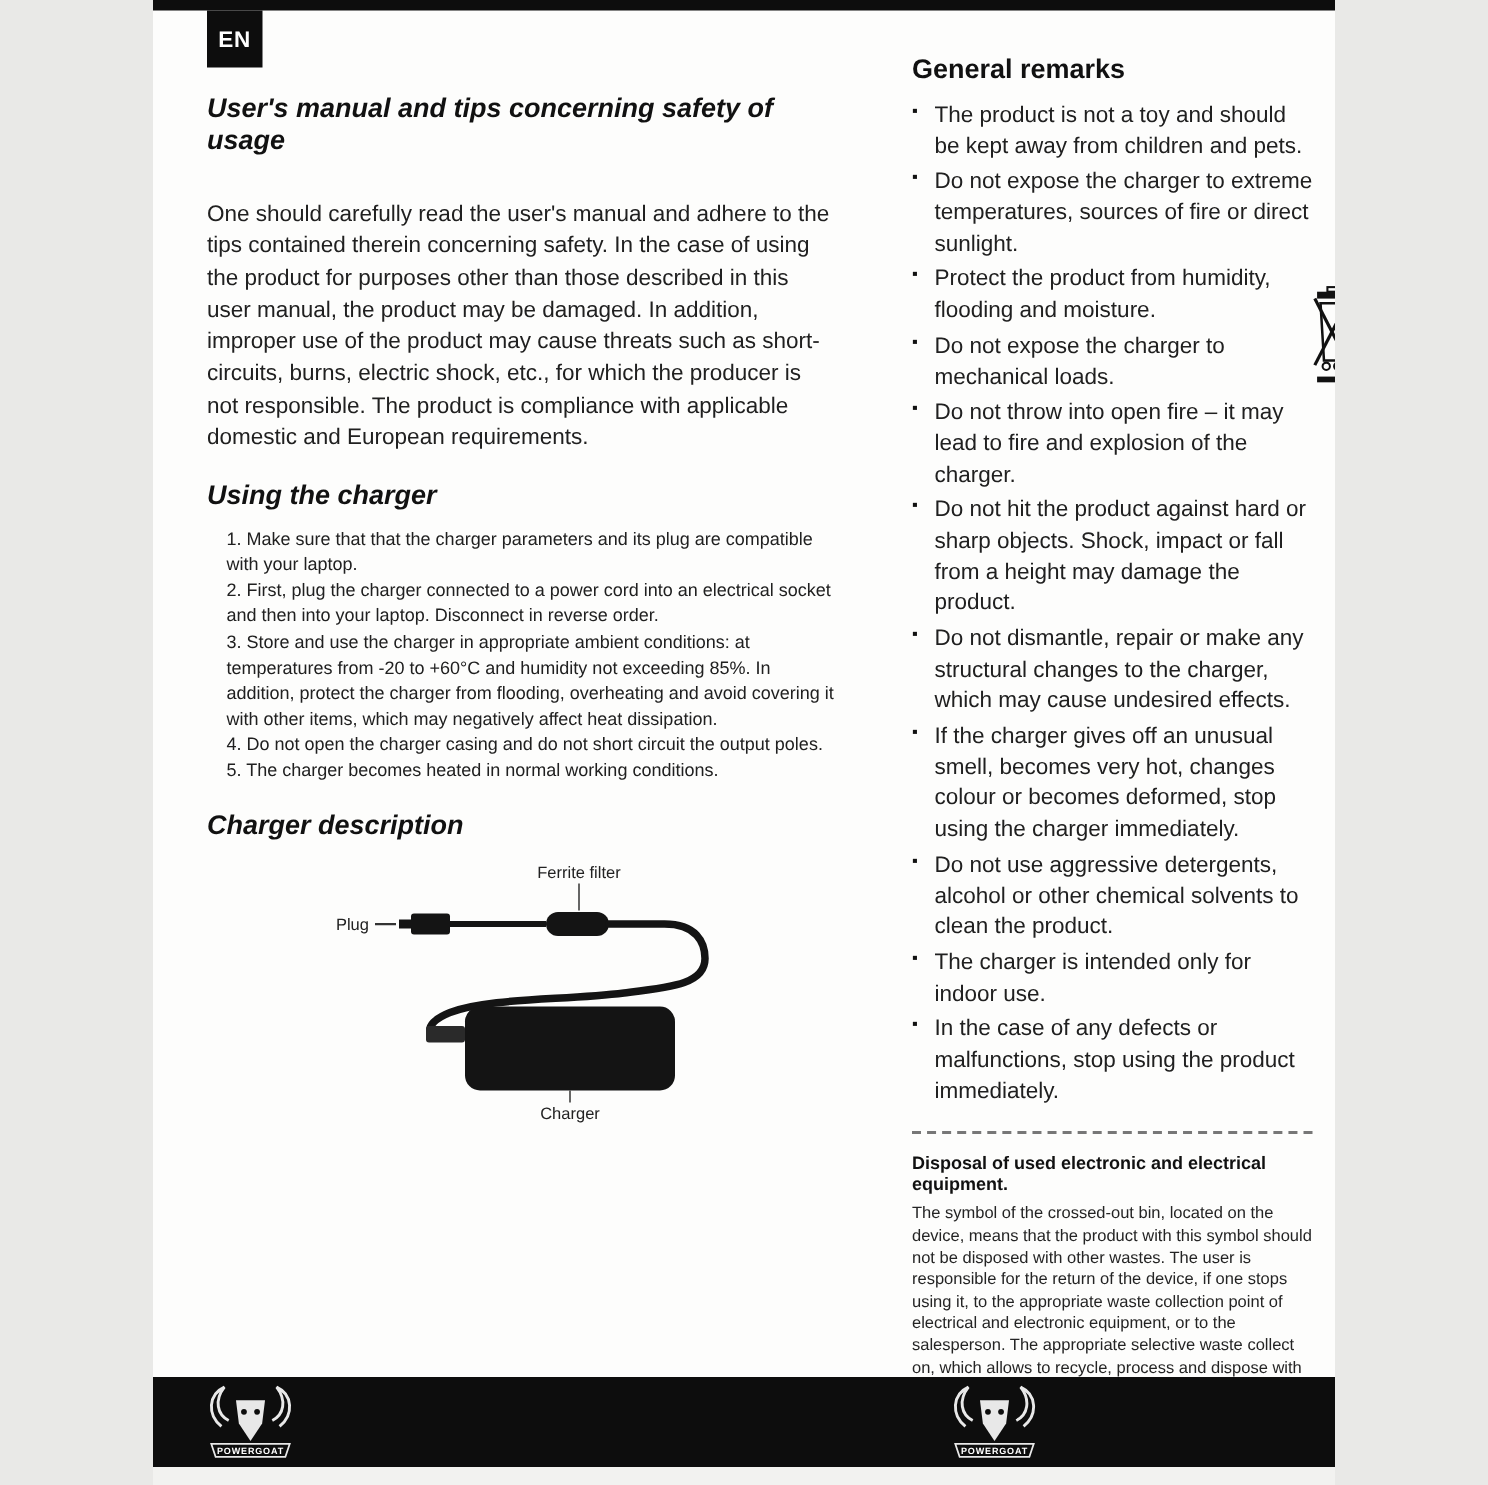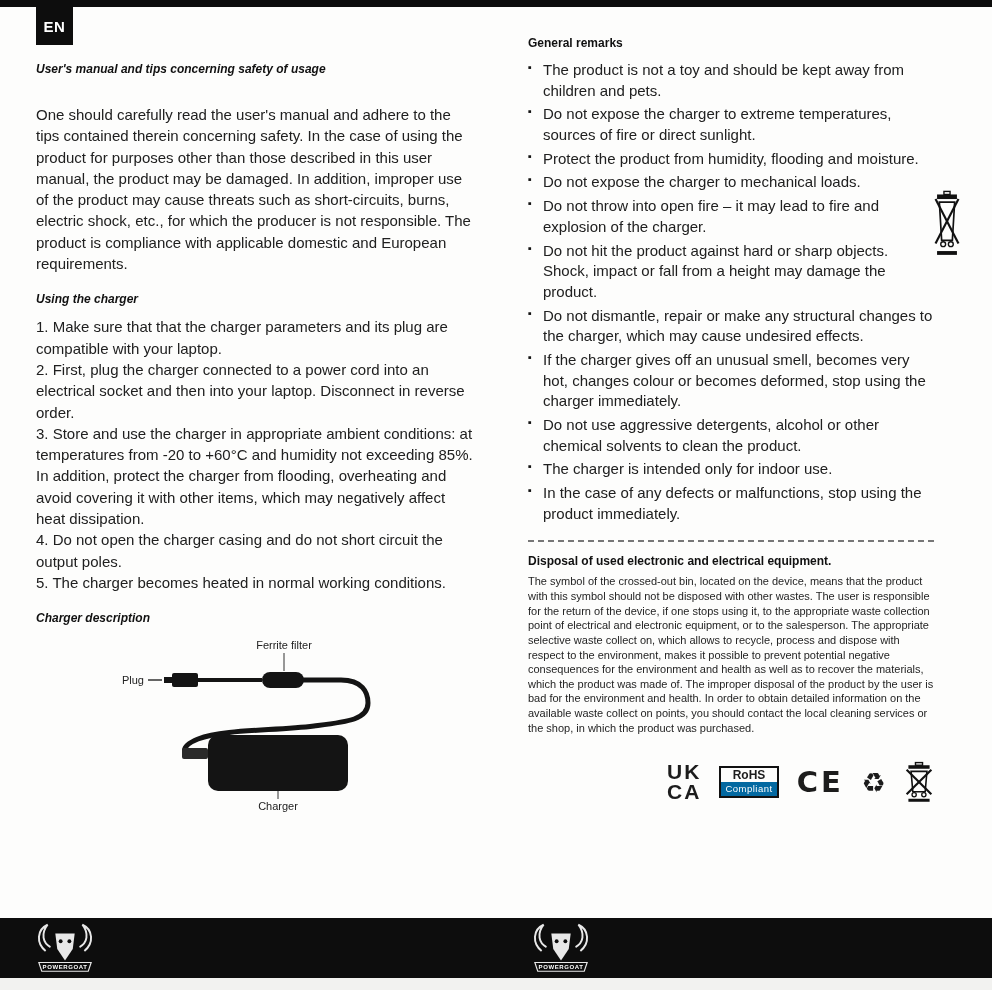--- a/index.html
+++ b/index.html
@@ -1,43 +1,43 @@
 <!DOCTYPE html>
 <html><head>
 <meta charset="utf-8">
 <style>
   * { box-sizing: border-box; margin: 0; padding: 0; }
   html,body { background:#e9e9e7; }
   .page {
     position: relative;
-    width: 992px; height: 990px;
+    width: 788px; height: 990px;
     margin: 0 auto;
     background: #fdfdfc;
     font-family: "Liberation Sans", sans-serif;
     color: #1c1c1c;
     overflow: hidden;
   }
   .top-strip { position:absolute; top:0; left:0; width:100%; height:7px; background:#0d0d0d; }
   .lang-badge {
     position:absolute; top:7px; left:36px;
     width:37px; height:38px; background:#0d0d0d; color:#fff;
     display:flex; align-items:center; justify-content:center;
     font-weight:bold; font-size:15px; letter-spacing:0.5px;
   }
   .columns {
     position:absolute; top:36px; left:36px; right:30px;
     display:flex; gap:50px;
   }
   .col-left { width:442px; padding-top:26px; }
   .col-right { flex:1; padding-right:28px; position:relative; }
-  h2.sec-title { font-size:12px; font-weight:bold; color:#111; margin:0 0 10px; }
+  h2.sec-title { font-size:18px; font-weight:bold; color:#111; margin:0 0 10px; }
   .col-left h2.sec-title { margin-top:18px;font-style:italic; }
   .col-left h2.sec-title:first-child { margin-top:0; }
   .body-text { font-size:15px; line-height:1.42; color:#202020;margin-top:28px; }
-  .step { font-size:15px; line-height:1.42; color:#202020; }
+  .step { font-size:12px; line-height:1.42; color:#202020;margin-left:13px; }
   ul.remarks { list-style:none; }
   ul.remarks li {
     position:relative; padding-left:15px; margin-bottom:3px;
     font-size:15px; line-height:1.38; color:#202020;
   }
   ul.remarks li::before {
     content:"▪"; position:absolute; left:0; top:0; font-size:11px; color:#111;
   }
   .diagram-wrap { margin-top:8px; }
   .dash-sep { border:none; border-top:2px dashed #777; margin:16px 0 12px; }

